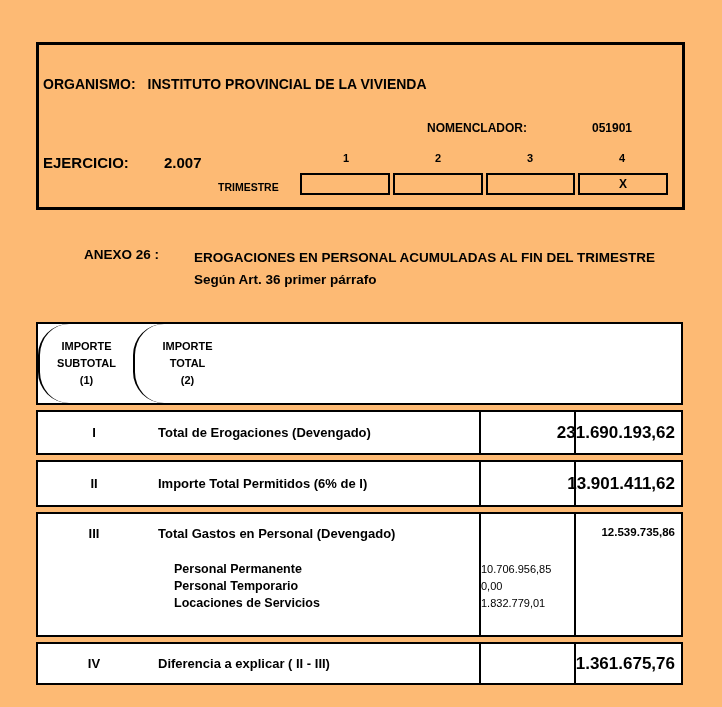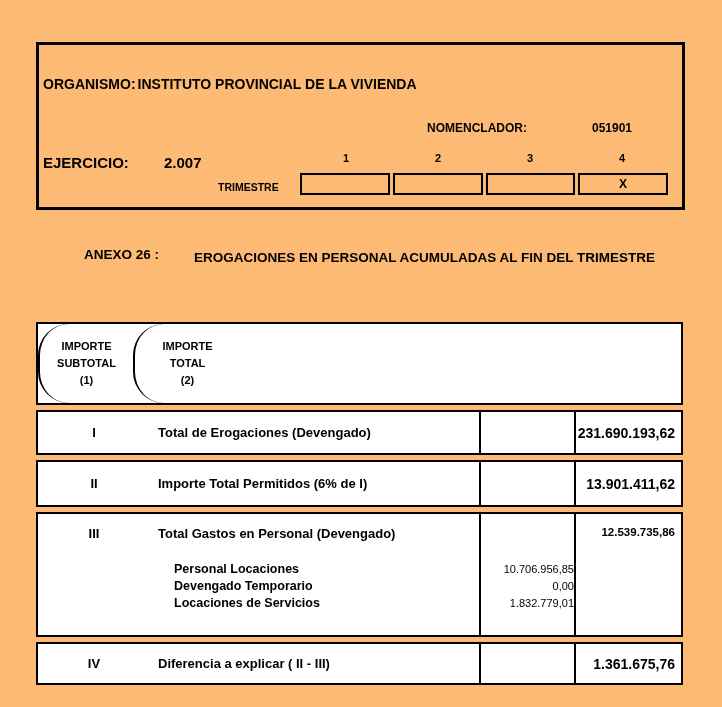--- a/index.html
+++ b/index.html
@@ -8,21 +8,21 @@
     position:relative; width:722px; height:707px; background:#fdba74;
     font-family:"Liberation Sans", sans-serif; color:#000; overflow:hidden;
   }
 
   
   .top-box {
     position:absolute; left:36px; top:42px; width:649px; height:168px;
     border:3px solid #000;
   }
   .org-row { position:absolute; left:4px; top:31px; display:flex; font-weight:bold; font-size:14px; white-space:nowrap; }
-  .org-row .val { margin-left:2px; }
+  .org-row .val { margin-left:12px; }
   .nom-label { position:absolute; left:388px; top:76px; font-weight:bold; font-size:12px; }
   .nom-value { position:absolute; left:553px; top:76px; font-weight:bold; font-size:12px; }
   .ej-label  { position:absolute; left:4px;  top:109px; font-weight:bold; font-size:15px; }
   .ej-value  { position:absolute; left:125px; top:109px; font-weight:bold; font-size:15px; }
   .tri-label { position:absolute; left:179px; top:136px; font-weight:bold; font-size:10.5px; }
   .tri-numbers { position:absolute; left:261px; top:107px; width:368px; display:flex; }
   .tri-numbers span { flex:1; text-align:center; font-weight:bold; font-size:11px; }
   .tri-cells { position:absolute; left:261px; top:128px; width:368px; display:flex; gap:3px; }
   .tri-cell {
     flex:1; height:22px; border:2px solid #000; text-align:center;
@@ -44,30 +44,30 @@
   .trow.thead { height:83px; }
   .thead .c-concepto { display:flex; align-items:center; justify-content:center; padding-right:144px; font-weight:bold; font-size:11px; }
   .thead .c-sub, .thead .c-tot { display:flex; flex-direction:column; align-items:center; justify-content:center; font-weight:bold; font-size:11px;border-radius:31px; }
   .thead .c-sub div, .thead .c-tot div { line-height:17px; }
 
   .line { display:flex; align-items:center; }
   .numeral { width:112px; text-align:center; font-weight:bold; font-size:13px; flex:none; }
   .rlabel { padding-left:8px; font-weight:bold; font-size:13px; }
 
   .row-simple .c-concepto { display:flex; align-items:center; }
-  .row-simple .c-tot { display:flex; align-items:center; justify-content:flex-end; padding-right:6px; font-weight:bold; font-size:14px; }
+  .row-simple .c-tot { display:flex; align-items:center; justify-content:flex-end; padding-right:6px; font-weight:bold; font-size:17px; }
   .row-i  { height:45px; }
   .row-ii { height:47px; }
   .row-iv { height:43px; }
 
   .row-iii { height:125px; }
   .row-iii .c-concepto { padding-top:12px; }
   .sub-items { margin-left:136px; margin-top:20px; }
   .sub-items div { line-height:17px; font-weight:bold; font-size:12.5px; }
-  .row-iii .c-sub { padding-top:47px; text-align:right; }
+  .row-iii .c-sub { padding-top:47px; }
   .row-iii .c-sub div { line-height:17px; font-size:11px; font-weight:normal; }
   .row-iii .c-tot { display:flex; justify-content:flex-end; padding-right:6px; padding-top:12px; font-weight:bold; font-size:11.5px; }
 </style>
 </head>
 <body>
 
 <div class="page">
 
   <div class="top-box">
     <div class="org-row">
@@ -90,20 +90,21 @@
       <div class="tri-cell"></div>
       <div class="tri-cell"></div>
       <div class="tri-cell">X</div>
     </div>
   </div>
 
   <div class="anexo">
     <div class="anexo-label">ANEXO 26 :</div>
     <div class="anexo-text">
       <div>EROGACIONES EN PERSONAL ACUMULADAS AL FIN DEL TRIMESTRE</div>
+      <div>Según Art. 36 primer párrafo</div>
     </div>
   </div>
 
   <div class="main-table">
 
     <div class="trow thead">
       <div class="c-sub">
         <div>IMPORTE</div>
         <div>SUBTOTAL</div>
         <div>(1)</div>
@@ -133,22 +134,22 @@
       <div class="c-tot">13.901.411,62</div>
     </div>
 
     <div class="trow row-iii">
       <div class="c-concepto">
         <div class="line">
           <span class="numeral">III</span>
           <span class="rlabel">Total Gastos en Personal (Devengado)</span>
         </div>
         <div class="sub-items">
-          <div>Personal Locaciones</div>
-          <div>Devengado Temporario</div>
+          <div>Personal Permanente</div>
+          <div>Personal Temporario</div>
           <div>Locaciones de Servicios</div>
         </div>
       </div>
       <div class="c-sub">
         <div>10.706.956,85</div>
         <div>0,00</div>
         <div>1.832.779,01</div>
       </div>
       <div class="c-tot">12.539.735,86</div>
     </div>

